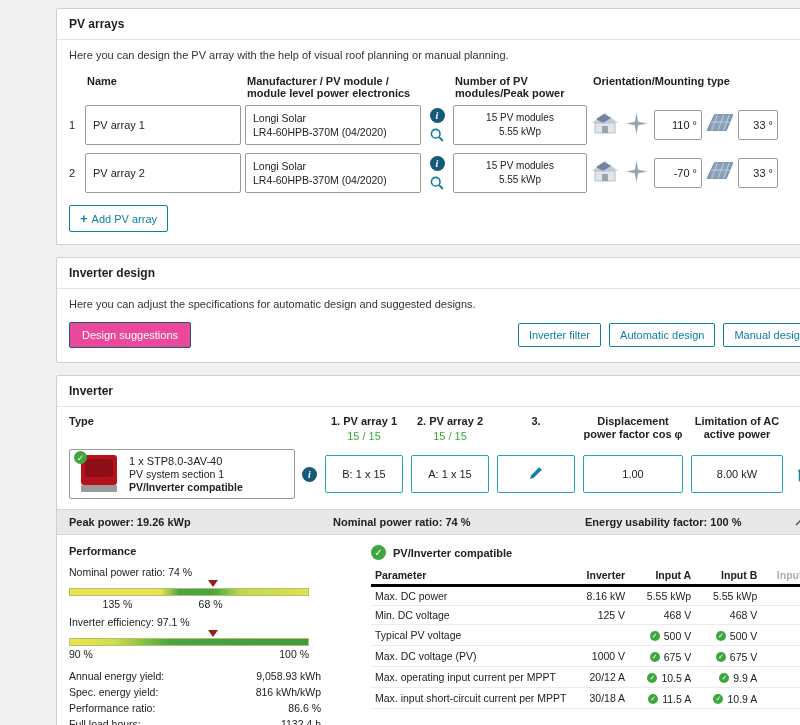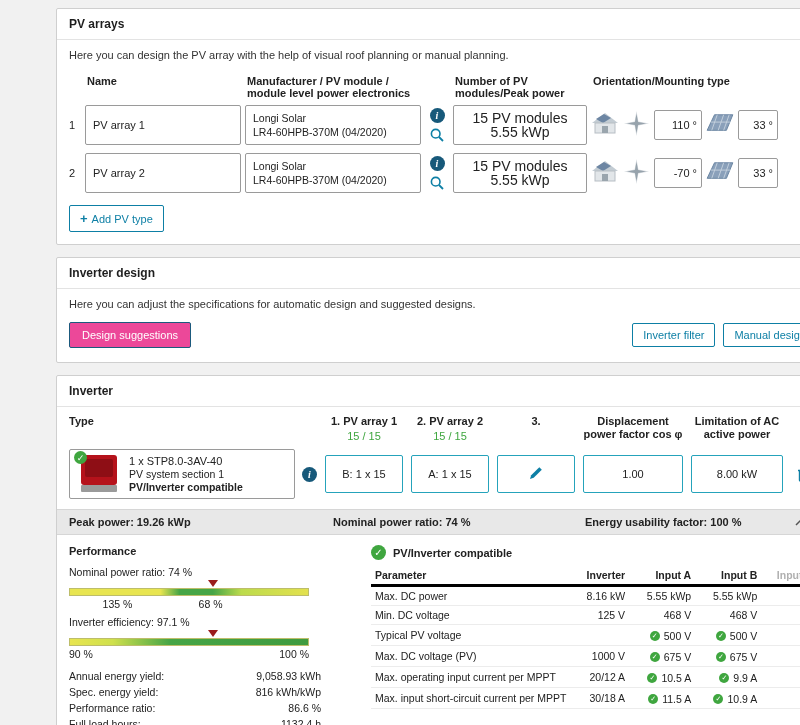--- a/index.html
+++ b/index.html
@@ -21,21 +21,21 @@
     column-gap:4px; align-items:center; }
   .pv-headrow { font-size:11px; font-weight:bold; padding:6px 0 6px; align-items:start; }
   .pv-headrow > div { padding-left:2px; }
   .pv-row { margin-bottom:8px; }
   .idx { font-size:11px; text-align:left; }
   .inputbox { border:1px solid #9a9a9a; border-radius:2px; background:#fff; font-size:11px;
     padding:4px 7px; min-height:40px; display:flex; flex-direction:column; justify-content:center; }
   .name-box { min-height:40px; }
   .man-box div { font-size:10.5px; line-height:14px; white-space:nowrap; overflow:hidden; }
   .mod-box { text-align:center; align-items:center; }
-  .mod-box div { font-size:14px; line-height:14px; }
+  .mod-box div { font-size:10px; line-height:14px; }
   .c-icons { display:flex; flex-direction:column; gap:5px; align-items:center; }
   .c-ori { display:flex; align-items:center; gap:4px; }
   .small-box { min-height:30px; width:48px; padding:2px 4px; align-items:flex-end; font-size:11px; }
   .small-box.tilt { width:40px; }
   .c-del { display:flex; justify-content:center; }
 
   .info-icon { width:15px; height:15px; border-radius:50%; background:#17597a; color:#fff;
     font-size:10px; font-weight:bold; font-style:italic; display:inline-flex; align-items:center;
     justify-content:center; cursor:pointer; font-family:"Liberation Serif", serif; }
   .icon-btn { cursor:pointer; display:inline-flex; }
@@ -258,39 +258,40 @@
                 <line x1="8.5" y1="7" x2="8.5" y2="13" stroke="#0d7fa5" stroke-width="1.1"></line>
               </svg>
           </span>
         </div>
       </div>
     </div>
 
     <div class="add-wrap">
       <button class="btn-outline">
         <span class="plus">+</span>
-        <span>Add PV type</span>
+        <span>Add PV array</span>
       </button>
     </div>
   </section>
 
   <section class="panel">
     <div class="panel-header">
       <h2>Inverter design</h2>
       <span class="chev">
         <svg width="13" height="8">
             <polyline points="1,7 6.5,1.5 12,7" fill="none" stroke="#555" stroke-width="1.5"></polyline>
           </svg>
       </span>
     </div>
     <p class="desc">Here you can adjust the specifications for automatic design and suggested designs.</p>
     <div class="btn-row">
       <button class="btn-filled">Design suggestions</button>
       <div class="btn-group">
         <button class="btn-outline">Inverter filter</button>
+        <button class="btn-outline">Automatic design</button>
         <button class="btn-outline">Manual design</button>
       </div>
     </div>
   </section>
 
   <section class="panel">
     <div class="panel-header">
       <h2>Inverter</h2>
       <span class="chev">
         <svg width="13" height="8">

